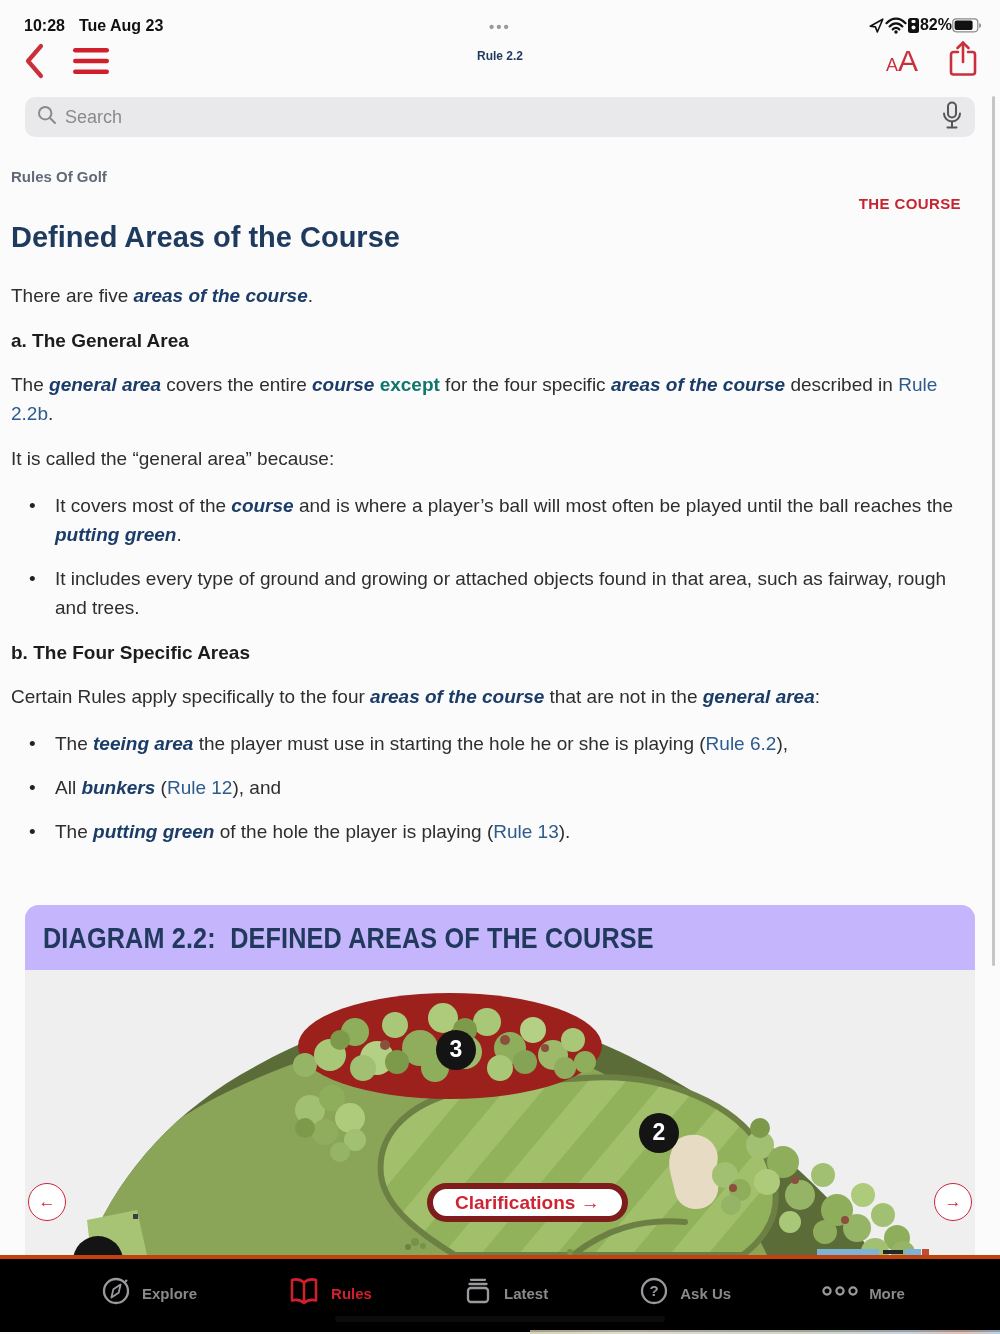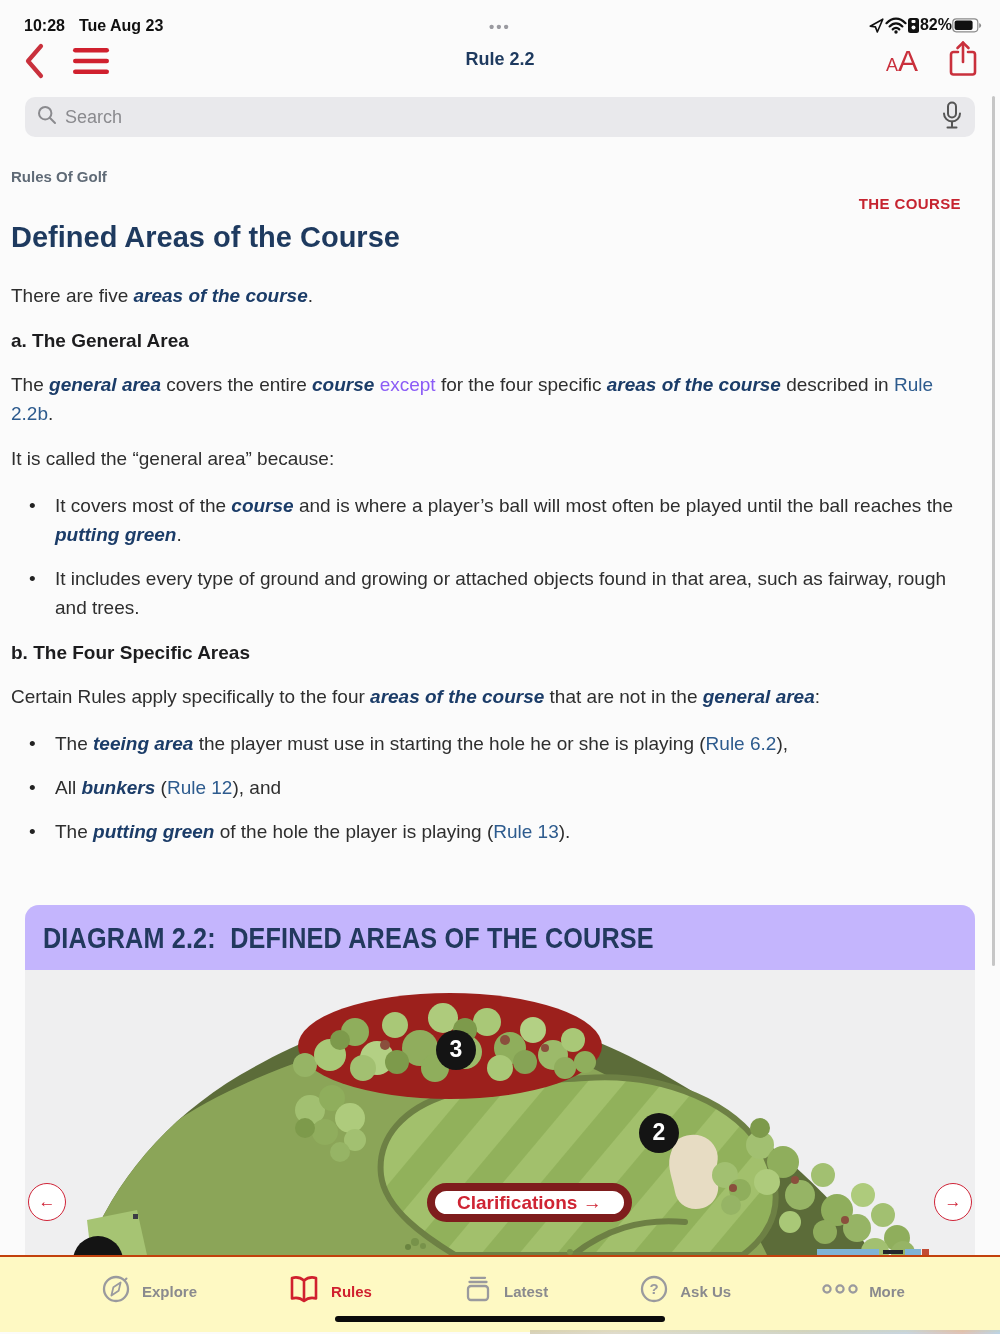--- a/index.html
+++ b/index.html
@@ -16,21 +16,21 @@
   .status-date { font-weight:600; }
   .status-center { position:absolute; left:0; right:0; top:6px; text-align:center;
     color:#9a9aa0; font-size:15px; letter-spacing:2px; font-weight:700;}
   .status-right { position:absolute; right:18px; top:4px; display:flex; align-items:center; 
     font-size:16px; font-weight:600; color:#111;}
   .status-right svg { display:block; }
   
   .nav-bar { position:absolute; top:34px; left:0; width:100%; height:52px; }
   .nav-left { position:absolute; left:24px; top:8px; display:flex; gap:26px; align-items:center; }
   .nav-title { position:absolute; left:0; right:0; top:15px; text-align:center;
-    color:#1e3a5f; font-size:18px; font-weight:700; }
+    color:#1e3a5f; font-size:12px; font-weight:700; }
   .nav-right { position:absolute; right:22px; top:6px; display:flex; gap:30px; align-items:center; }
   .icon-btn { background:none; border:none; cursor:pointer; padding:0; display:flex; align-items:center; }
   .aa-btn { color:#c9303c; font-weight:500; display:flex; align-items:baseline; }
   .aa-small { font-size:18px; }
   .aa-large { font-size:30px; }
   
   .search-bar { position:absolute; top:97px; left:25px; width:950px; height:40px;
     background:#e9e9ec; border-radius:10px; display:flex; align-items:center; padding:4px 12px; }
   .search-input { flex:1; border:none; background:transparent; outline:none;
     font-size:18px; color:#333; margin-left:8px; font-family:inherit; }
@@ -43,39 +43,39 @@
   .breadcrumb { font-size:15px; font-weight:600; color:#5f6a76; margin-bottom:10px; }
   .section-label { font-size:15px; font-weight:700; color:#c62430; letter-spacing:.4px; margin-bottom:9px;text-align:right; }
   .page-title { font-size:29px; font-weight:600; color:#1e3a5f; margin-bottom:27px; }
   .content p { font-size:19px; line-height:29px; margin-bottom:16px; }
   .content h3 { font-size:19px; color:#1c1c1e; margin:20px 0 18px; font-weight:700; }
   .content ul { list-style:none; margin:18px 0 14px; }
   .content li { position:relative; padding-left:44px; font-size:19px; line-height:29px; margin-bottom:15px; }
   .content li::before { content:"•"; position:absolute; left:18px; top:0; color:#222; }
   .seg-term { color:#1b3c68; font-weight:700; font-style:italic; }
   .seg-link { color:#2d5b8e; }
-  .seg-bold { font-weight:400; color:#8b5cf6; }
+  .seg-bold { font-weight:700; color:#0f766e; }
   
   .diagram-card { position:absolute; top:905px; left:25px; width:950px; height:350px;
     background:#efeff0; border-radius:14px 14px 0 0; overflow:hidden; }
   .diagram-header { height:65px; background:#c4b5fd; display:flex; align-items:center; padding-left:18px; }
   .diagram-title { color:#22395e; font-size:30px; font-weight:800; white-space:pre;
     transform:scaleX(.84); transform-origin:left center; letter-spacing:.2px;}
   .diagram-art { position:absolute; top:65px; left:0; }
   .circle-nav { position:absolute; width:38px; height:38px; border-radius:50%;
     background:#fff; border:1.5px solid #d02438; color:#d02438; font-size:17px;
     display:flex; align-items:center; justify-content:center; cursor:pointer; }
   .circle-nav.prev { left:3px;  top:278px; }
   .circle-nav.next { right:3px; top:278px; }
   .clarifications-btn { position:absolute; left:402px; top:278px; height:39px;
-    background:#fff; border:8px solid #7f1d1d; color:#cf2433; border-radius:22px;
+    background:#fff; border:6px solid #7f1d1d; color:#cf2433; border-radius:22px;
     font-size:19px; font-weight:600; padding:0 22px; cursor:pointer; font-family:inherit; }
   
   .tab-bar { position:absolute; top:1255px; left:0; width:1000px; height:77px;
-    background:#fef9c3; border-top:2px solid #c2410c; display:flex; align-items:flex-start;
+    background:#000000; border-top:4px solid #c2410c; display:flex; align-items:flex-start;
     padding:16px 95px 0 100px; justify-content:space-between; }
   .tab-item { display:flex; align-items:center; gap:10px; cursor:pointer; color:#8a8a8e; }
   .tab-item .tab-label { font-size:15px; font-weight:600; color:#8a8a8e; }
   .tab-item.active .tab-label { color:#d0202e; }
   
   .home-indicator { position:absolute; left:335px; top:1316px; width:330px; height:6px;
     background:#0b0b0b; border-radius:3px; }
   .bottom-strip { position:absolute; left:530px; top:1330px; width:470px; height:4px; opacity:.8;
     background:linear-gradient(90deg,#cfc8ab 0%,#d8d3bf 18%,#cdd0c0 38%,#c8cbb9 58%,#bccbd6 80%,#d9b4a4 92%,#aecade 100%); }
 </style>

